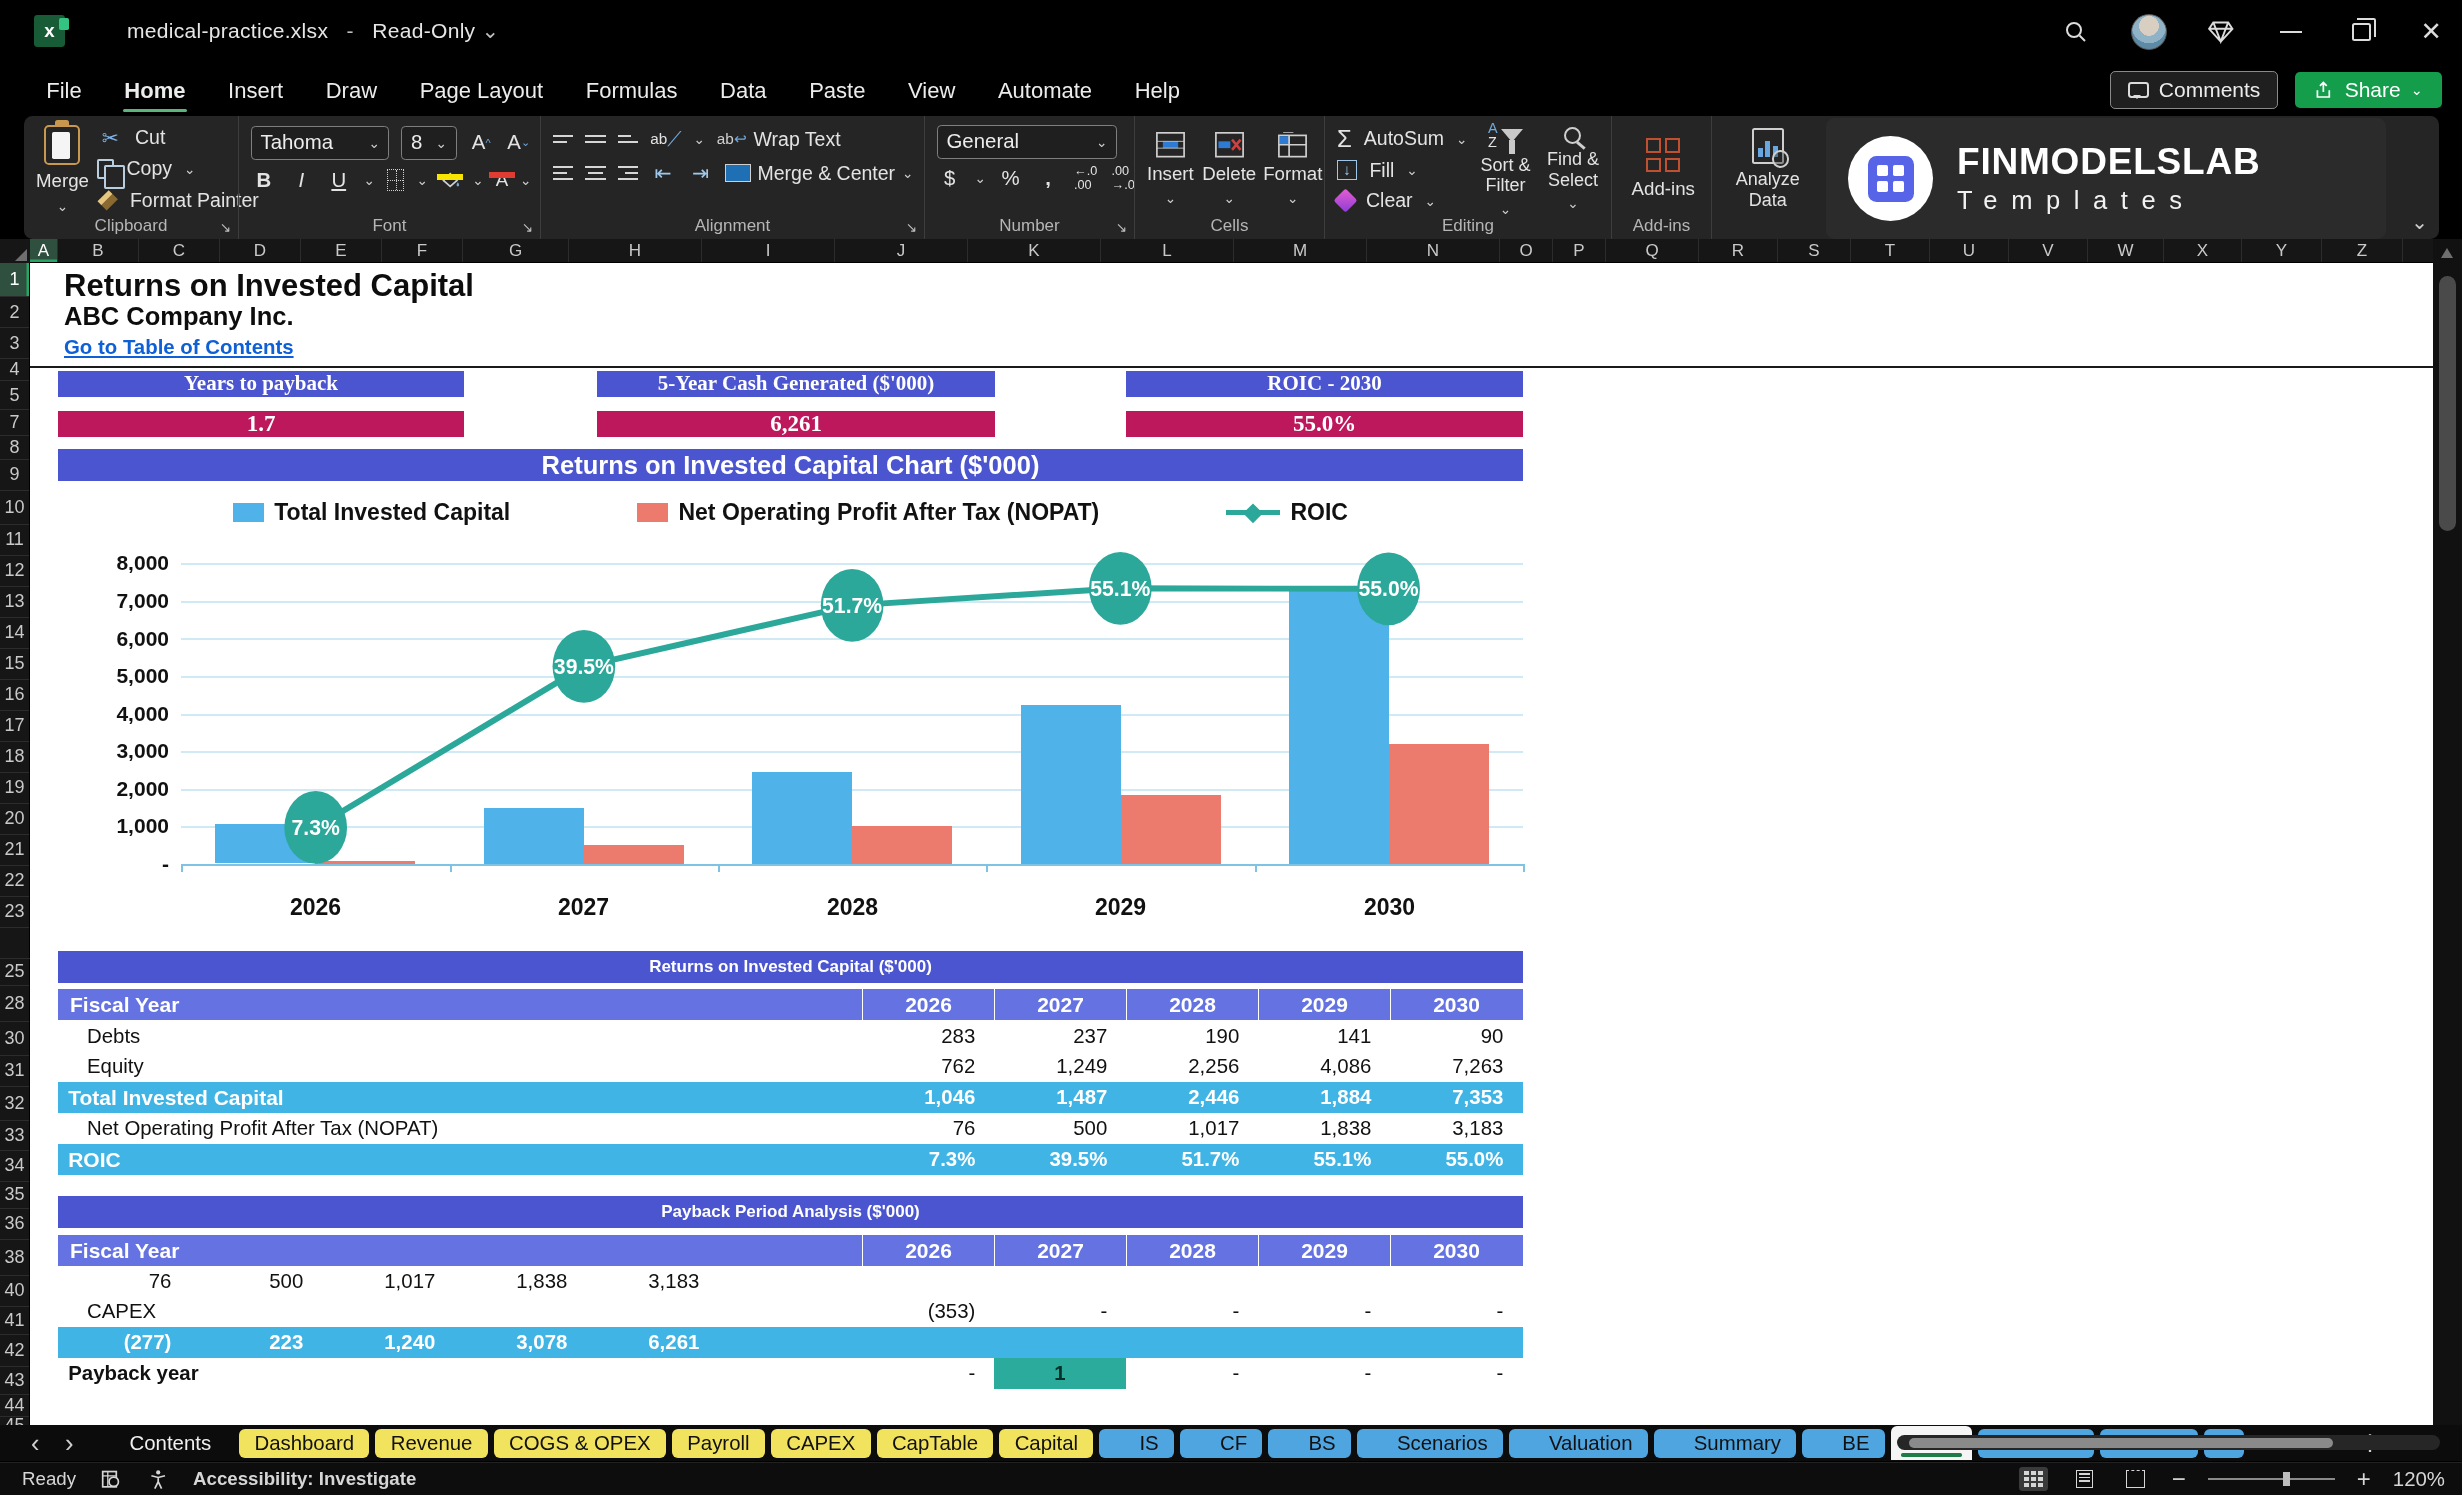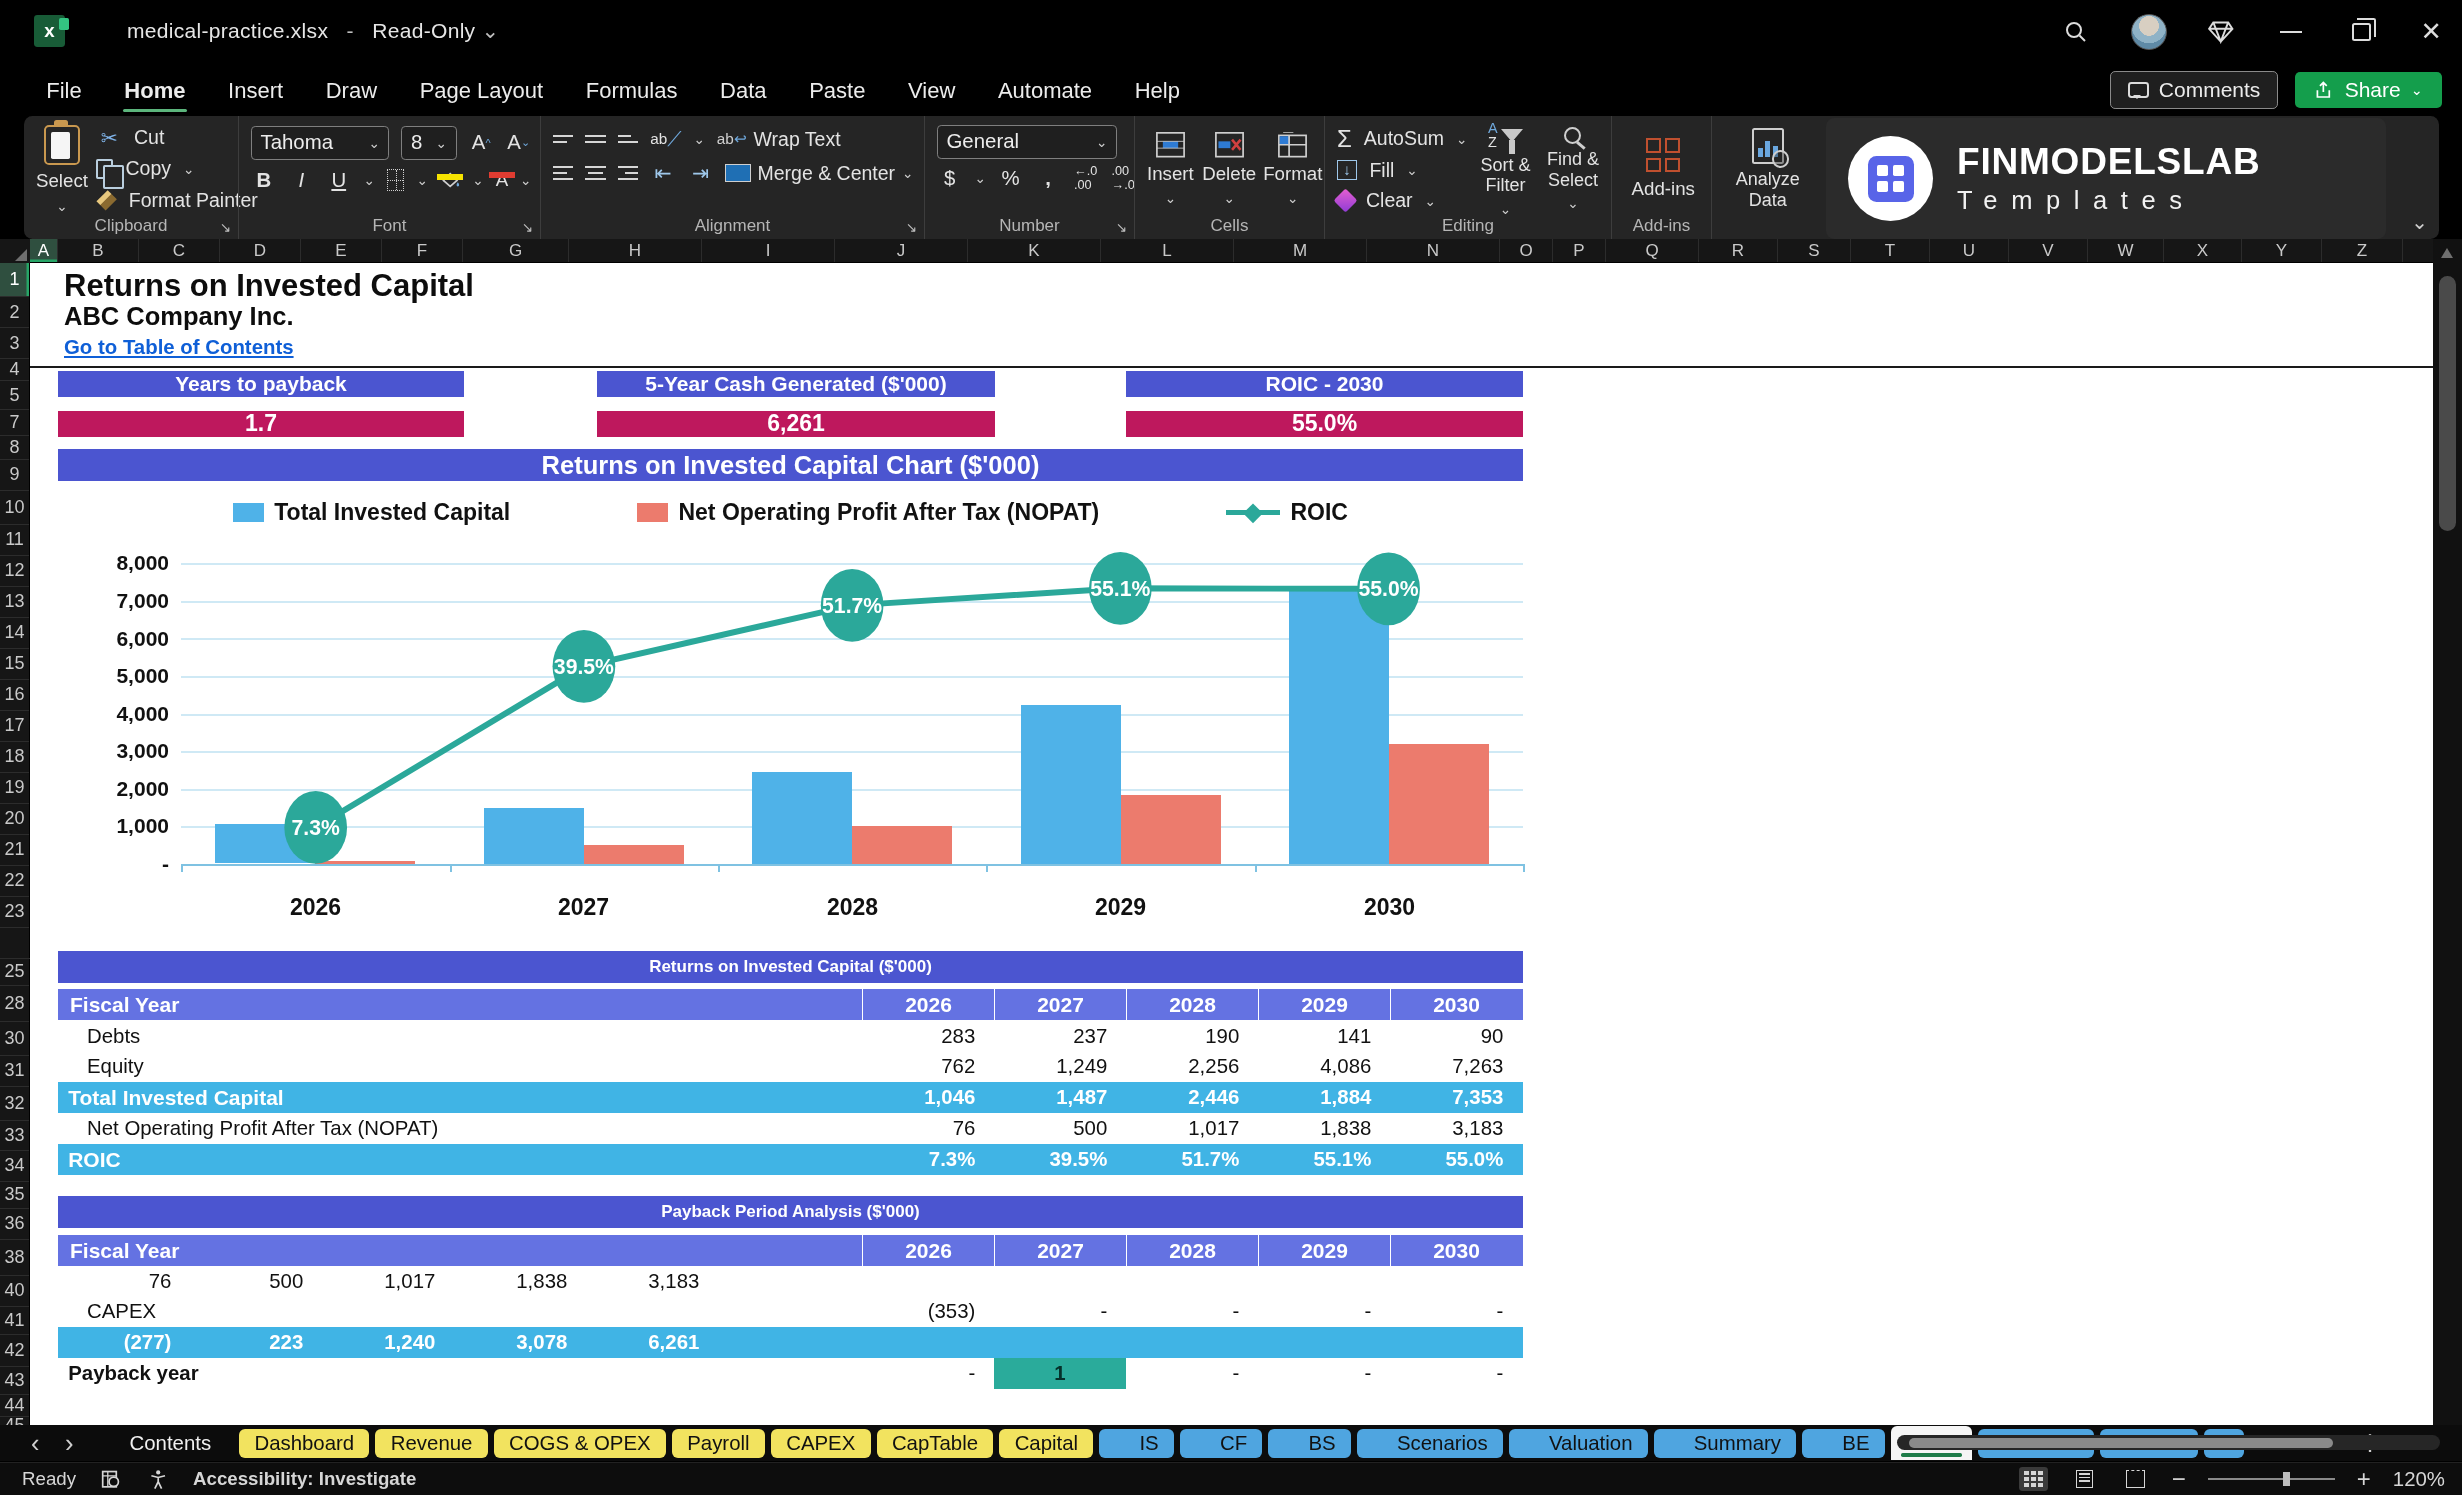--- a/index.html
+++ b/index.html
@@ -100,21 +100,21 @@
   .vscroll { position:absolute; right:0; top:239px; width:29px; height:1186px; background:#111; }
   .vscroll .thumb { position:absolute; left:6px; top:37px; width:17px; height:255px; background:#4a4a4a; border-radius:8.5px; }
   .vscroll .up { position:absolute; left:7.6px; top:8.5px; width:0; height:0; border-left:6.8px solid transparent; border-right:6.8px solid transparent; border-bottom:10.2px solid #6f6f6f; }
 
   
   .sheet-title { position:absolute; left:34px; top:5.1px; font-size:31px; font-weight:bold; color:#0d0d0d; }
   .sheet-sub { position:absolute; left:34px; top:39px; font-size:25.5px; font-weight:bold; color:#0d0d0d; }
   .sheet-link { position:absolute; left:34px; top:73px; font-size:20.4px; font-weight:bold; color:#0f5fd7; text-decoration:underline; }
   .divider4 { position:absolute; left:0; top:103px; width:2404px; height:1.7px; background:#1a1a1a; }
 
-  .kpi-card { position:absolute; }
+  .kpi-card { position:absolute;font-family:Liberation Serif, serif; }
   .kpi-h { height:25.5px; background:#4b55d0; color:#fff; font-weight:bold; font-size:21px; display:flex; align-items:center; justify-content:center; }
   .kpi-v { height:26px; margin-top:14px; background:#be185d; color:#fff; font-weight:bold; font-size:23px; display:flex; align-items:center; justify-content:center; }
 
   .chart-band { position:absolute; left:28px; top:186px; width:1465px; height:32px; background:#4b55d0; color:#fff;
                 font-weight:bold; font-size:25.5px; display:flex; align-items:center; justify-content:center; }
   .legend { position:absolute; left:28px; top:231px; width:1465px; height:37px; display:flex; align-items:center; justify-content:center; gap:127px; }
   .leg-item { display:flex; align-items:center; gap:10.2px; font-size:23px; font-weight:bold; color:#111; }
   .leg-swatch { width:31px; height:18.7px; }
   .leg-line { position:relative; width:54px; height:5.1px; }
   .leg-line i { position:absolute; left:50%; top:50%; width:13.6px; height:13.6px; transform:translate(-50%,-50%) rotate(45deg); }
@@ -232,21 +232,21 @@
         <span style="font-size:14.4px;">⌄</span>
       </div>
     </div>
   </div>
 
   <div class="ribbon">
 
     <div class="rgroup" style="width:214px;">
       <div class="vbig">
         <div class="paste-ic"></div>
-        <span>Select</span>
+        <span>Merge</span>
           <span class="chev">⌄</span>
       </div>
       <div class="rstack">
         <div class="rrow">
             <span class="mini" style="color:#7fb3e8;">✂</span>
             <span class="rtxt">Cut</span>
           </div>
         <div class="rrow">
             <span class="copy-ic"></span>
             <span class="rtxt">Copy</span>

